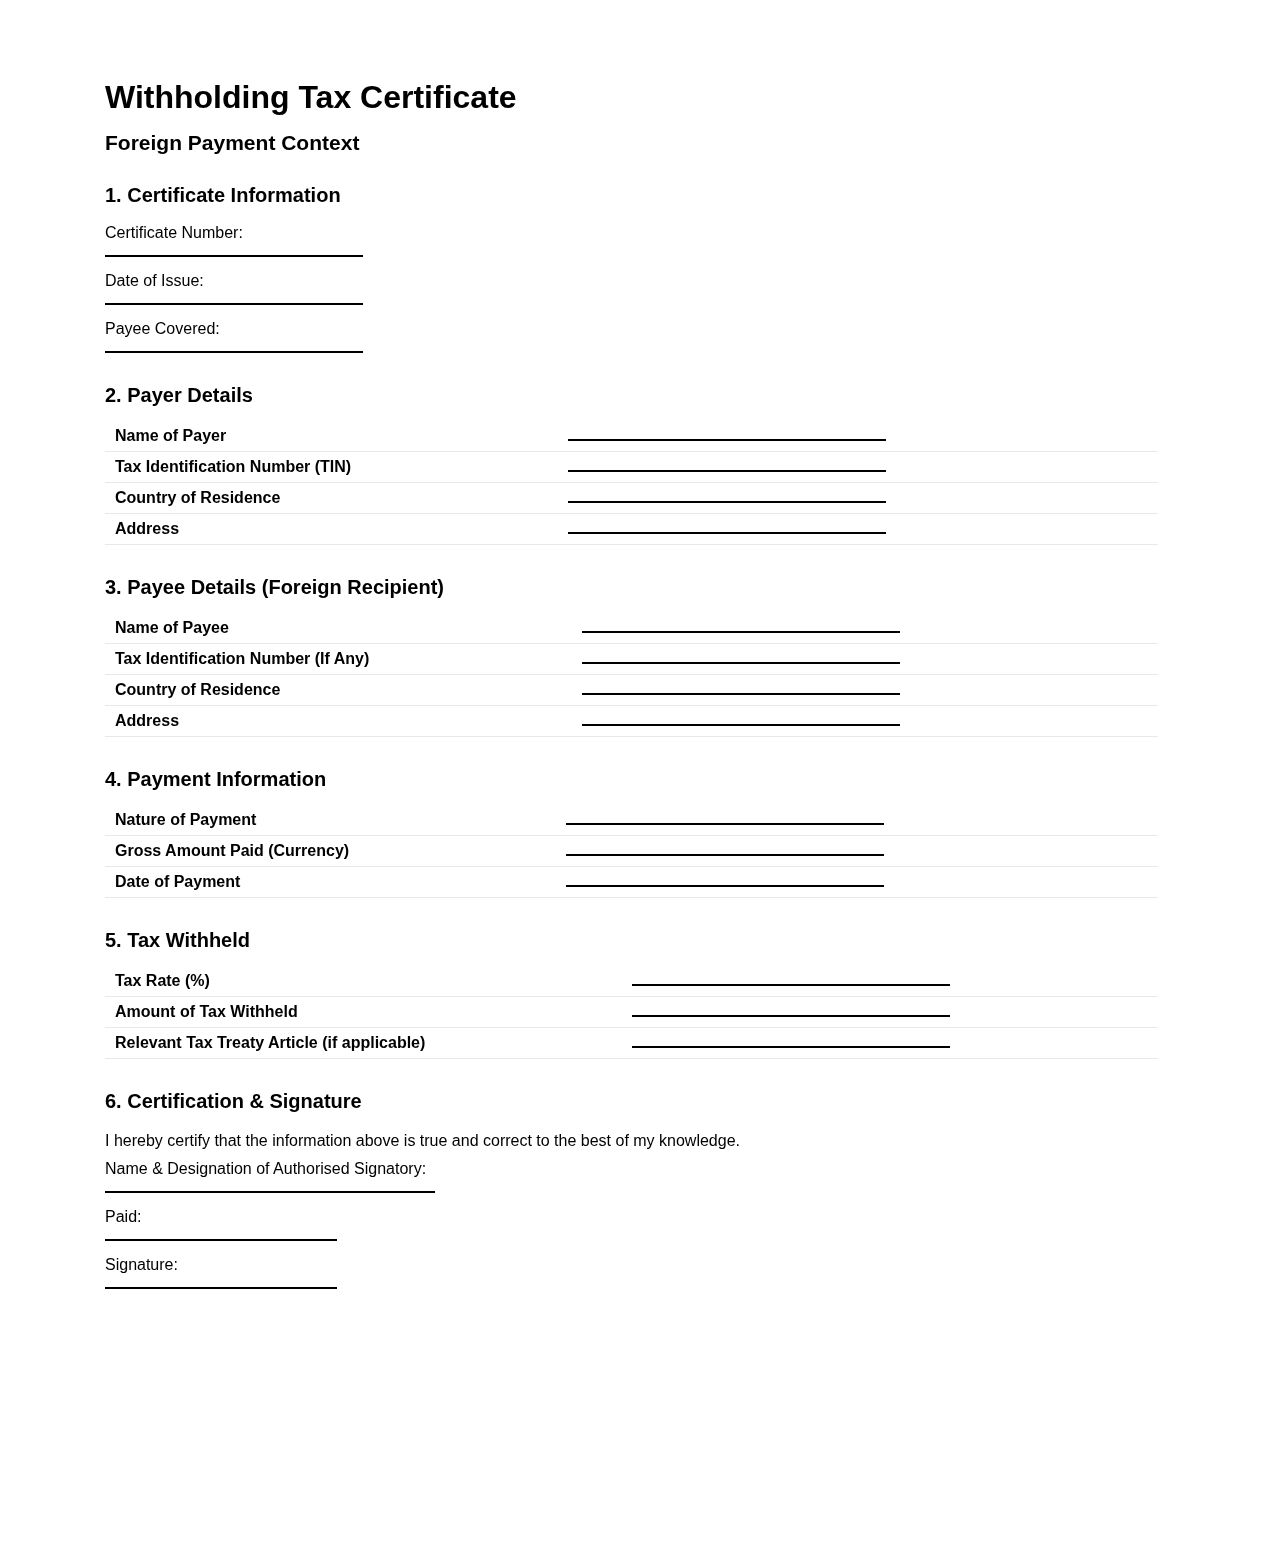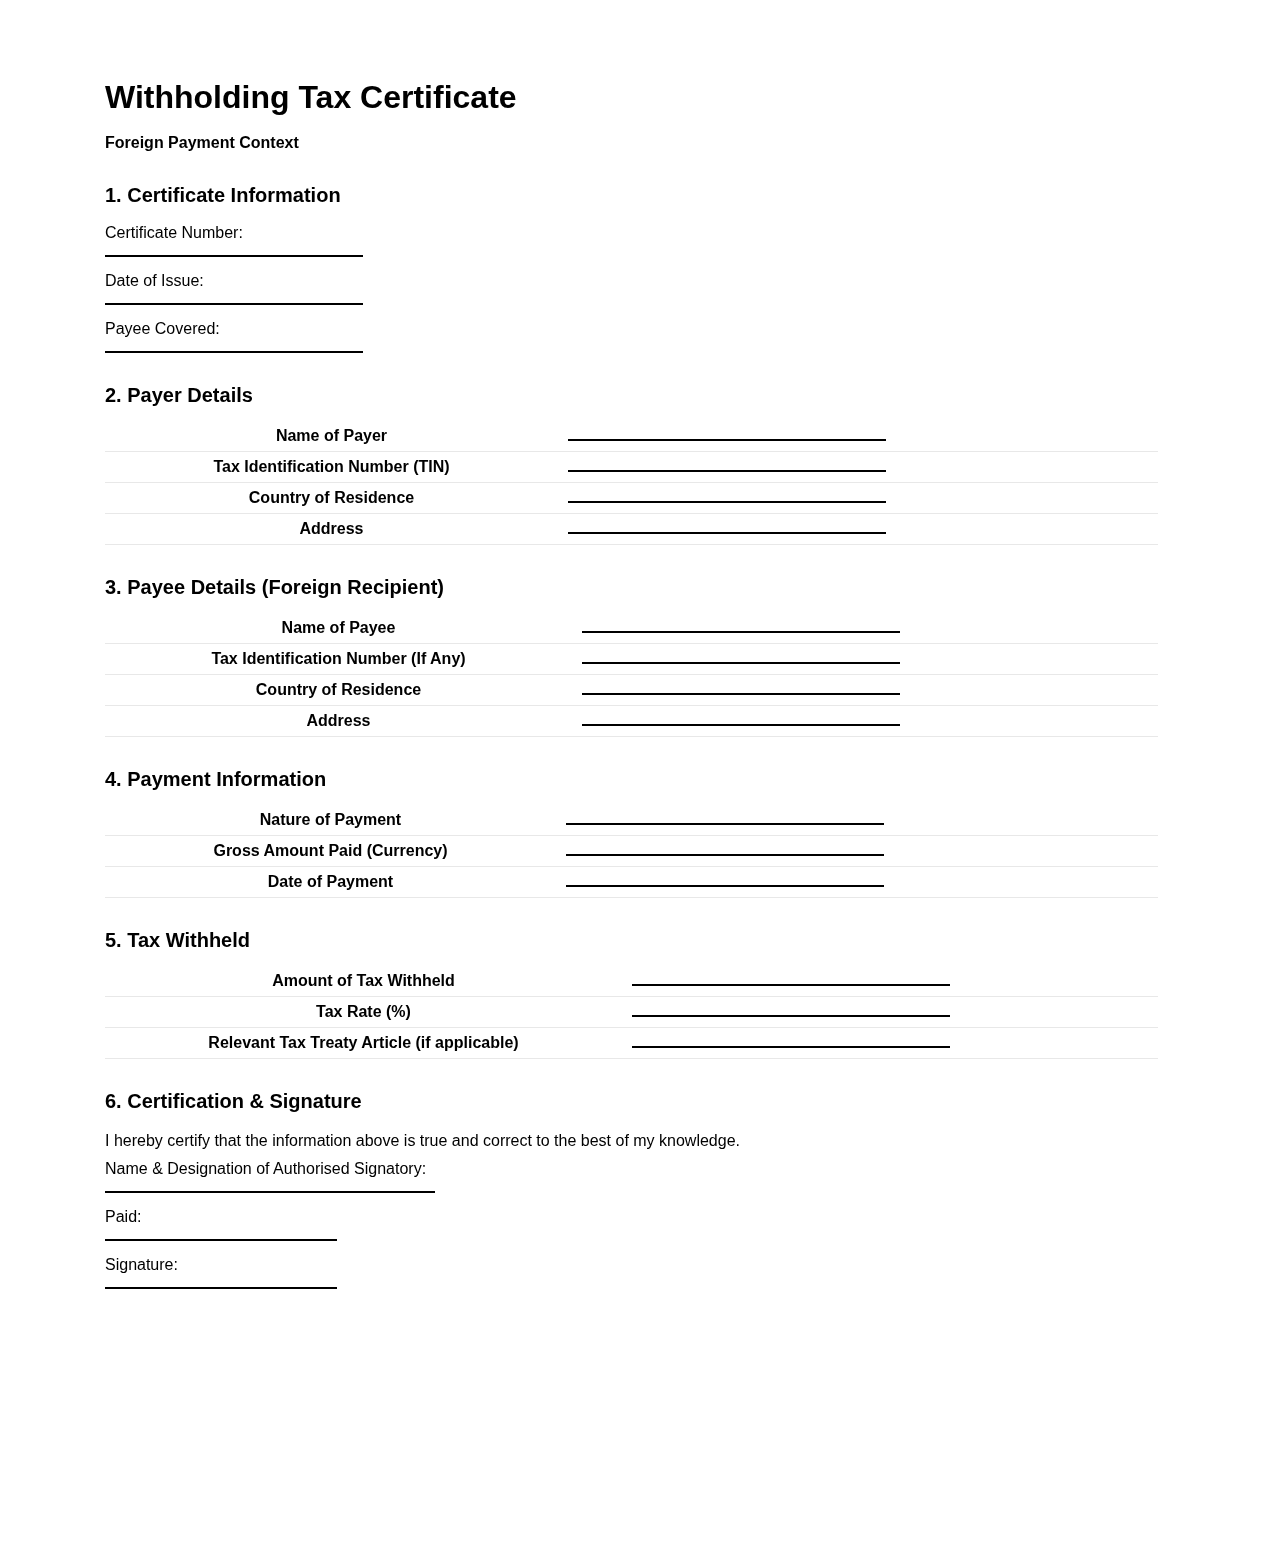--- a/index.html
+++ b/index.html
@@ -14,21 +14,21 @@
     font-size: 16px;
   }
 
   h1.doc-title {
     font-size: 32px;
     line-height: 37px;
     font-weight: 700;
     margin: 0 0 16px 0;
   }
   .doc-subtitle {
-    font-size: 16px;
+    font-size: 21px;
     line-height: 21px;
     font-weight: 700;
     margin: 0;
   }
 
   h2.section-heading {
     font-size: 20px;
     line-height: 24px;
     font-weight: 700;
     margin: 30px 0 14px 0;
@@ -55,21 +55,21 @@
     border-collapse: collapse;
     margin: 14px 0 0 0;
   }
   table.detail-table td {
     border-bottom: 1px solid #e8e8e8;
     padding: 6px 10px 7px 10px;
     font-size: 16px;
     line-height: 17px;
     vertical-align: bottom;
   }
-  table.detail-table td.label-cell { font-weight: 700; text-align: center; }
+  table.detail-table td.label-cell { font-weight: 700; }
   .cell-line {
     display: inline-block;
     width: 318px;
     height: 10px;
     border-bottom: 2px solid #000000;
   }
   table.t-payer   td.label-cell { width: 453px; }
   table.t-payee   td.label-cell { width: 467px; }
   table.t-payment td.label-cell { width: 451px; }
   table.t-tax     td.label-cell { width: 517px; }
@@ -165,25 +165,25 @@
       </tr>
     </tbody>
   </table>
 </section>
 
 <section>
   <h2 class="section-heading">5. Tax Withheld</h2>
   <table class="detail-table t-tax">
     <tbody>
       <tr>
+        <td class="label-cell">Tax Rate (%)</td>
+        <td class="line-cell"><span class="cell-line"></span></td>
+      </tr>
+      <tr>
         <td class="label-cell">Amount of Tax Withheld</td>
-        <td class="line-cell"><span class="cell-line"></span></td>
-      </tr>
-      <tr>
-        <td class="label-cell">Tax Rate (%)</td>
         <td class="line-cell"><span class="cell-line"></span></td>
       </tr>
       <tr>
         <td class="label-cell">Relevant Tax Treaty Article (if applicable)</td>
         <td class="line-cell"><span class="cell-line"></span></td>
       </tr>
     </tbody>
   </table>
 </section>
 

